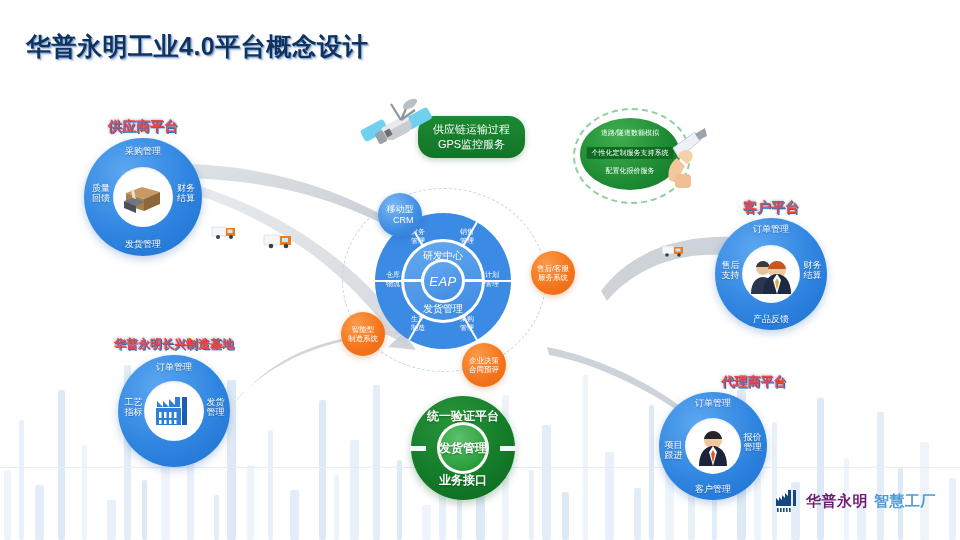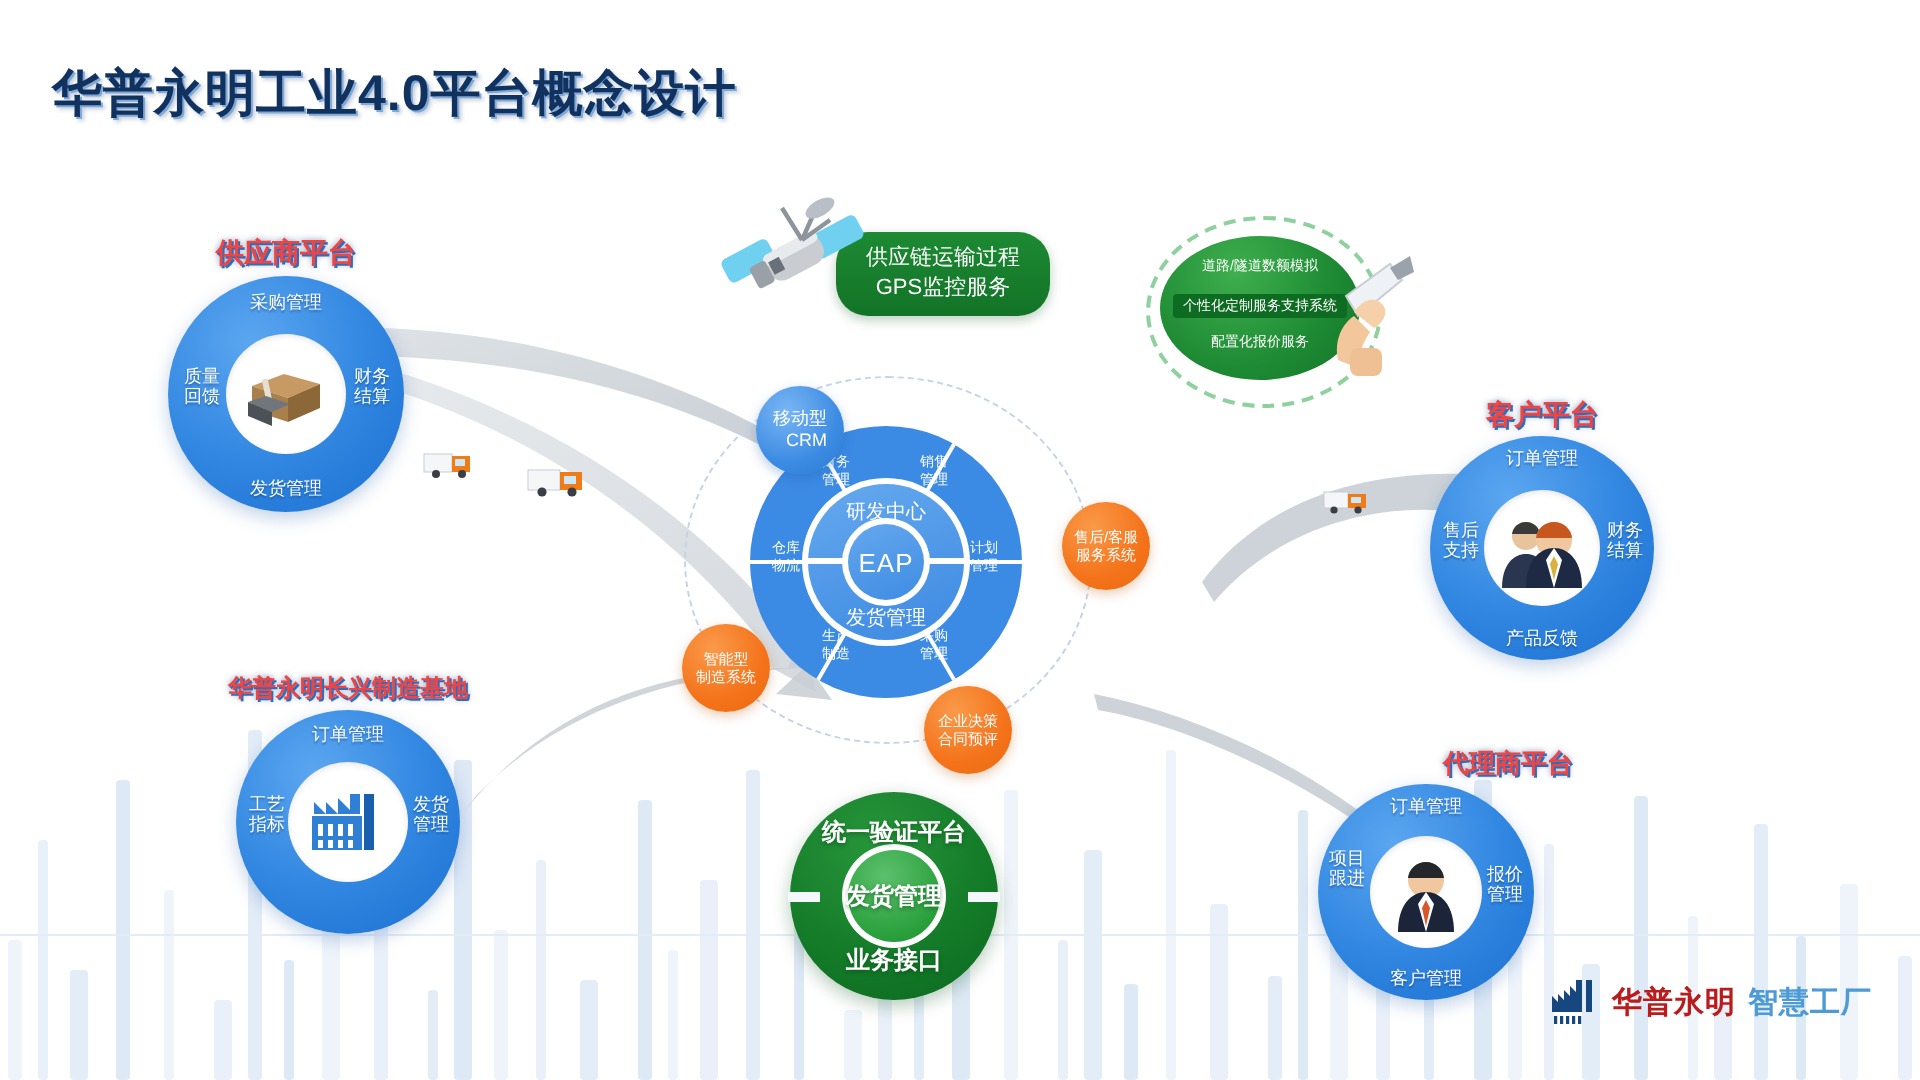--- a/index.html
+++ b/index.html
@@ -68,21 +68,21 @@
     background:linear-gradient(160deg,#65a9ee 0%,#3d8ae2 100%);
   }
   .hub .midbar{position:absolute;height:3px;background:#ffffff;}
   .hub .core{
     position:absolute;border-radius:50%;background:#ffffff;
   }
   .hub .core2{
     position:absolute;border-radius:50%;
     background:linear-gradient(160deg,#64a8ee 0%,#3f8ce3 100%);
     display:flex;align-items:center;justify-content:center;
-    color:#fff;font-size:13px;letter-spacing:.5px;
+    color:#fff;font-size:13px;letter-spacing:.5px;font-style:italic;
   }
   .seg-lbl{
     position:absolute;color:#ffffff;font-size:7px;text-align:center;line-height:1.25;
     white-space:pre-line;
   }
   .hub-center-lbl{
     position:absolute;color:#ffffff;font-size:10px;text-align:center;white-space:nowrap;
   }
 
   
@@ -141,21 +141,21 @@
     color:#ffffff;font-weight:bold;white-space:nowrap;
     text-shadow:0 1px 2px rgba(5,60,20,.5);
   }
 
   
   .arrow{position:absolute;pointer-events:none;}
 
   
   .logo{position:absolute;right:24px;bottom:26px;display:flex;align-items:center;gap:6px;}
   .logo .mark{width:26px;height:26px;}
-  .logo .t1{font-size:15px;font-weight:bold;color:#b91c1c;letter-spacing:.5px;}
+  .logo .t1{font-size:15px;font-weight:bold;color:#701a75;letter-spacing:.5px;}
   .logo .t2{font-size:15px;font-weight:bold;color:#4d9bd6;letter-spacing:.5px;}
 
   
   .iconwrap{position:absolute;left:0;top:0;width:100%;height:100%;display:flex;align-items:center;justify-content:center;}
 </style>
 </head>
 <body>
 
 <div class="stage">
 
@@ -340,21 +340,21 @@
           <circle cx="21" cy="14" r="9" fill="#f0c79e"></circle>
           <path d="M21,5 a9,9 0 0 1 9,8 L12,13 a9,9 0 0 1 9,-8z" fill="#23262b"></path>
           <path d="M7,40 C7,26 14,20 21,20 C28,20 35,26 35,40 Z" fill="#1b2438"></path>
           <path d="M21,20 L25,26 L21,40 L17,26 Z" fill="#ffffff"></path>
           <path d="M21,24 L23,28 L21,37 L19,28 Z" fill="#d8572a"></path>
         </svg>
       </div>
     </div>
     <div class="pc-title" style="top:-19px;font-size:13px;margin-left:41px;">代理商平台</div>
     <div class="lbl" style="left:50%;transform:translateX(-50%);top:6px;font-size:9px;">订单管理</div>
-    <div class="lbl" style="left:2px;top:32px;width:25px;font-size:9px;">项目
+    <div class="lbl" style="left:2px;top:48px;width:25px;font-size:9px;">项目
 跟进</div>
     <div class="lbl" style="right:2px;top:40px;width:25px;font-size:9px;">报价
 管理</div>
     <div class="lbl" style="left:50%;transform:translateX(-50%);bottom:6px;font-size:9px;">客户管理</div>
   </div>
 
   <div class="gpsbox" style="left:418px;top:116px;width:107px;height:42px;font-size:11px;">供应链运输过程
 GPS监控服务</div>
   <svg class="arrow" style="left:355px;top:94px;width:85px;height:72px;" viewBox="0 0 85 72">
     <g>
@@ -424,21 +424,21 @@
 
   <div class="bub blue" style="left:378px;top:193px;width:44px;height:44px;font-size:9px;">移动型
 CRM</div>
   <div class="bub orange" style="left:531px;top:251px;width:44px;height:44px;font-size:7.5px;">售后/客服
 服务系统</div>
   <div class="bub orange" style="left:462px;top:343px;width:44px;height:44px;font-size:7.5px;">企业决策
 合同预评</div>
   <div class="bub orange" style="left:341px;top:312px;width:44px;height:44px;font-size:7.5px;">智能型
 制造系统</div>
 
-  <div class="dc" style="left:395px;top:396px;width:104px;height:104px;">
+  <div class="dc" style="left:411px;top:396px;width:104px;height:104px;">
     <div class="o"></div>
     <div class="gap" style="left:-1px;top:50px;width:16px;"></div>
     <div class="gap" style="right:-1px;top:50px;width:16px;"></div>
     <div class="h" style="left:26px;top:26px;width:52px;height:52px;"></div>
     <div class="h2" style="left:29px;top:29px;width:46px;height:46px;"></div>
     <div class="dlbl" style="top:12px;font-size:12px;">统一验证平台</div>
     <div class="dlbl" style="top:44px;font-size:12px;">发货管理</div>
     <div class="dlbl" style="bottom:11px;font-size:12px;">业务接口</div>
   </div>
 

